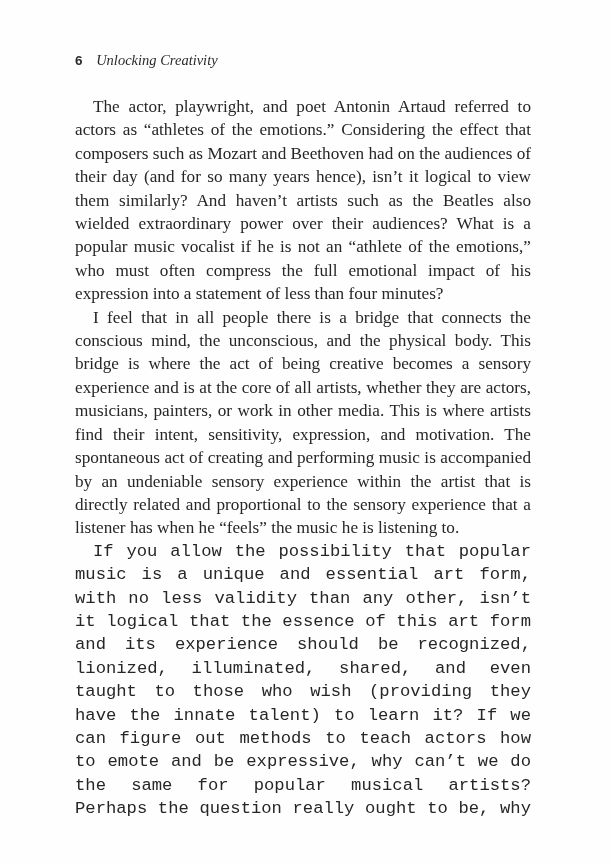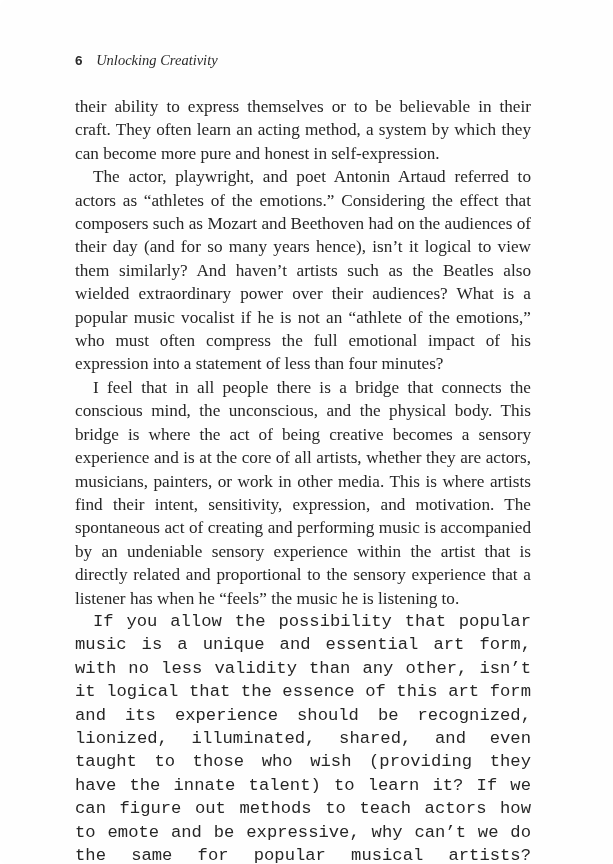--- a/index.html
+++ b/index.html
@@ -24,18 +24,17 @@
 </head>
 <body>
 
 <div class="page">
   <div class="running-head">
     <span class="folio">6</span>
     <span class="title">Unlocking Creativity</span>
   </div>
 
   <div class="body-text">
-    <p class="first">their ability to express themselves or to be believable in their craft. They often learn an acting method, a system by which they can become more pure and honest in self-expression.</p>
     <p>The actor, playwright, and poet Antonin Artaud referred to actors as “athletes of the emotions.” Considering the effect that composers such as Mozart and Beethoven had on the audiences of their day (and for so many years hence), isn’t it logical to view them similarly? And haven’t artists such as the Beatles also wielded extraordinary power over their audiences? What is a popular music vocalist if he is not an “athlete of the emotions,” who must often compress the full emotional impact of his expression into a statement of less than four minutes?</p>
     <p>I feel that in all people there is a bridge that connects the conscious mind, the unconscious, and the physical body. This bridge is where the act of being creative becomes a sensory experience and is at the core of all artists, whether they are actors, musicians, painters, or work in other media. This is where artists find their intent, sensitivity, expression, and motivation. The spontaneous act of creating and performing music is accom­panied by an undeniable sensory experience within the artist that is directly related and proportional to the sensory experience that a listener has when he “feels” the music he is listening to.</p>
     <p class="last-para">If you allow the possibility that popular music is a unique and essential art form, with no less validity than any other, isn’t it logical that the essence of this art form and its experience should be recognized, lionized, illuminated, shared, and even taught to those who wish (providing they have the innate talent) to learn it? If we can figure out methods to teach actors how to emote and be expressive, why can’t we do the same for popular musical artists? Perhaps the question really ought to be, why</p>
   </div>
 </div>
 
 </body></html>

